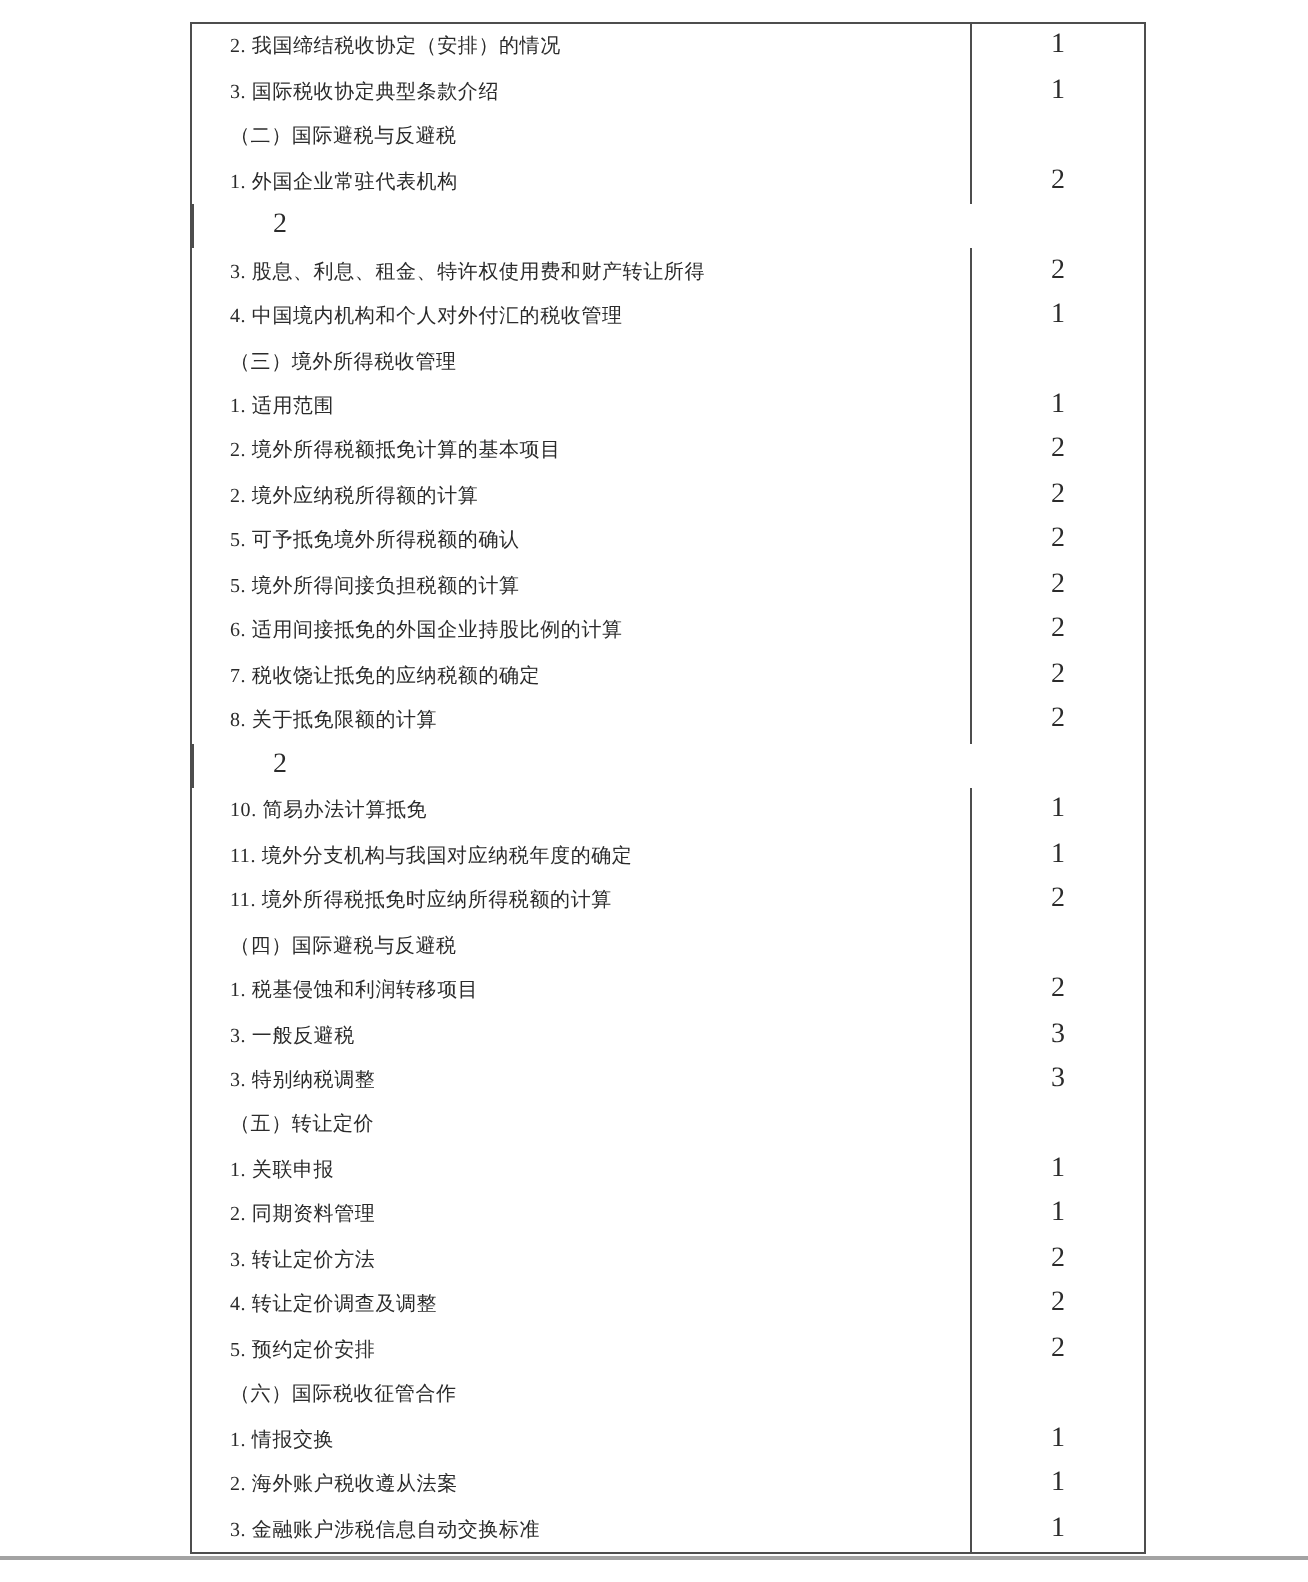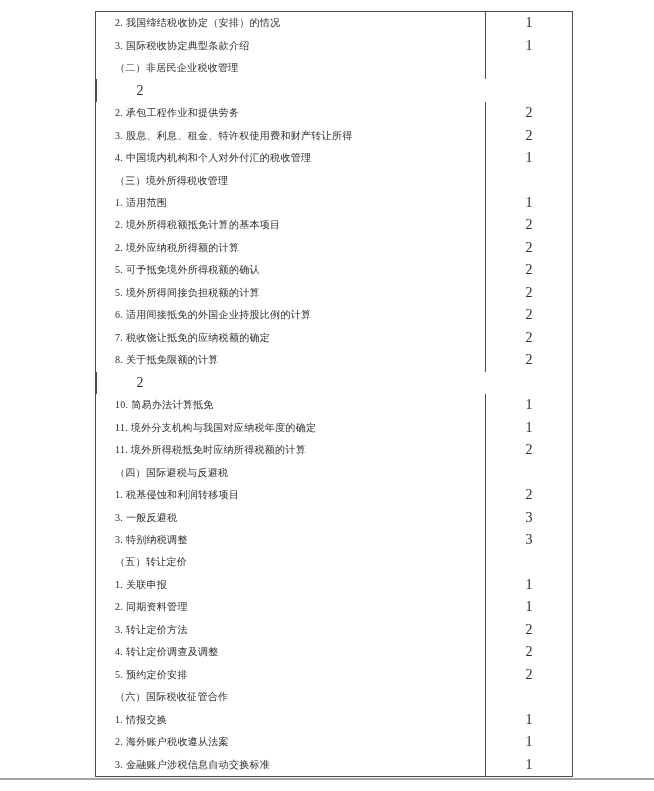--- a/index.html
+++ b/index.html
@@ -74,28 +74,28 @@
 
   <div class="trow" style="">
       <div class="cell-topic">2. 我国缔结税收协定（安排）的情况</div>
       <div class="cell-score">1</div>
     </div>
       <div class="trow" style="">
       <div class="cell-topic">3. 国际税收协定典型条款介绍</div>
       <div class="cell-score">1</div>
     </div>
       <div class="trow" style="">
-      <div class="cell-topic">（二）非居民企业税收管理</div>
-      <div class="cell-score"></div>
-    </div>
-      <div class="trow" style="">
-      <div class="cell-score">2</div>
-    </div>
-      <div class="trow" style="">
-      <div class="cell-topic">2. 承包工程作业和提供劳务</div>
+      <div class="cell-topic">（二）国际避税与反避税</div>
+      <div class="cell-score"></div>
+    </div>
+      <div class="trow" style="">
+      <div class="cell-topic">1. 外国企业常驻代表机构</div>
+      <div class="cell-score">2</div>
+    </div>
+      <div class="trow" style="">
       <div class="cell-score">2</div>
     </div>
       <div class="trow" style="">
       <div class="cell-topic">3. 股息、利息、租金、特许权使用费和财产转让所得</div>
       <div class="cell-score">2</div>
     </div>
       <div class="trow" style="">
       <div class="cell-topic">4. 中国境内机构和个人对外付汇的税收管理</div>
       <div class="cell-score">1</div>
     </div>

